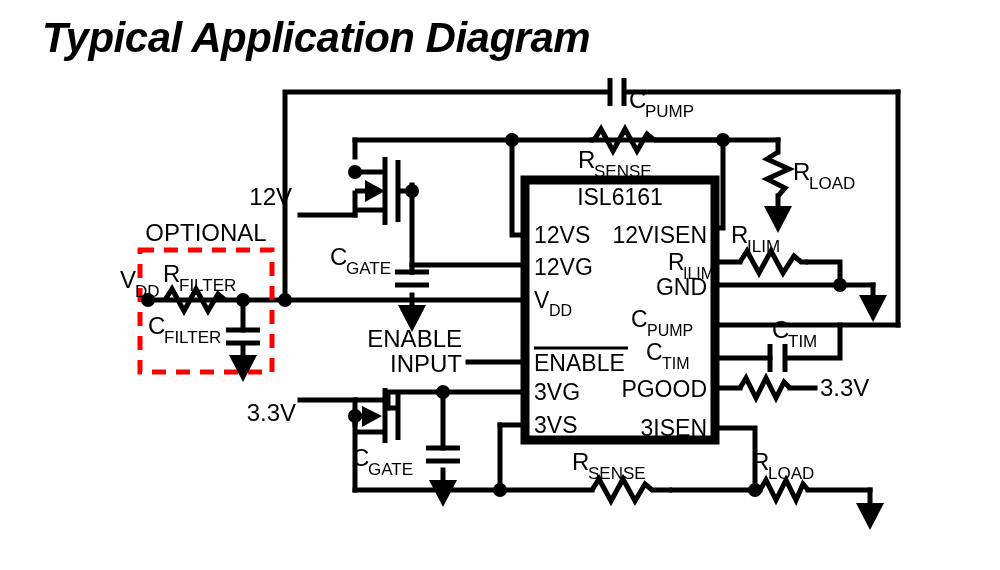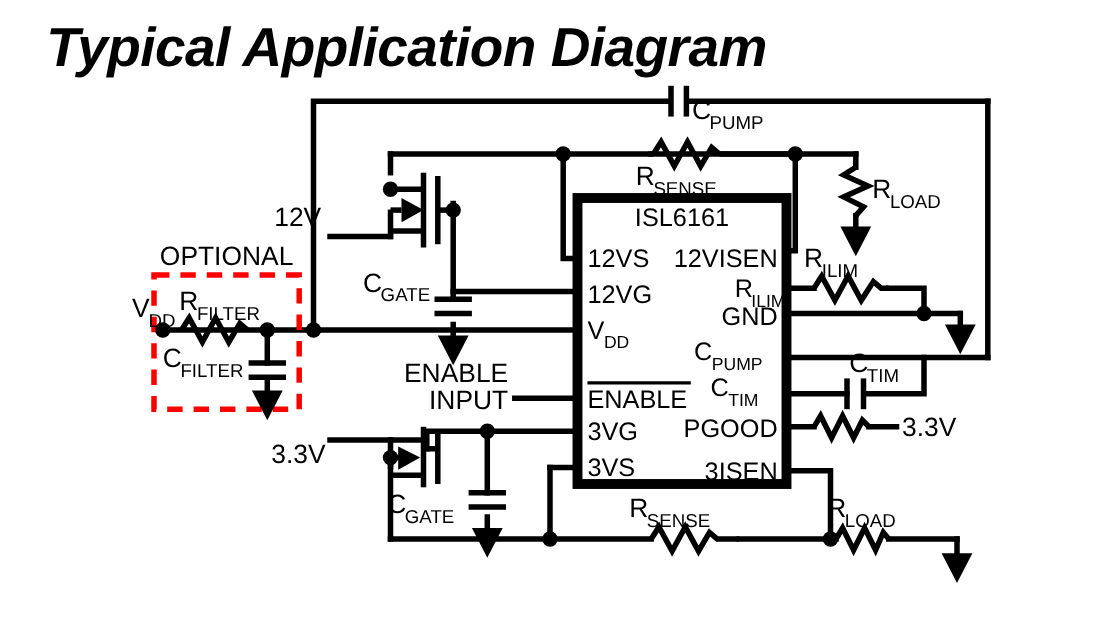--- a/index.html
+++ b/index.html
@@ -1,18 +1,18 @@
 <!DOCTYPE html>
 <html><head>
 <meta charset="utf-8">
 <style>
   html,body{margin:0;padding:0;background:#ffffff;}
   #page{position:relative;width:1000px;height:570px;background:#ffffff;
         font-family:"Liberation Sans","DejaVu Sans",sans-serif;overflow:hidden;}
-  #title{position:absolute;left:42px;top:14px;font-size:50px;font-weight:bold;
+  #title{position:absolute;left:42px;top:14px;font-size:42px;font-weight:bold;
          font-style:italic;letter-spacing:-0.5px;color:#000;white-space:nowrap;}
   svg#schematic{position:absolute;left:0;top:0;width:1000px;height:570px;}
   .lbl{font-family:"Liberation Sans","DejaVu Sans",sans-serif;font-size:24px;fill:#000;}
   .lbl-sub{font-family:"Liberation Sans","DejaVu Sans",sans-serif;font-size:17px;fill:#000;}
   .pin{font-family:"Liberation Sans","DejaVu Sans",sans-serif;font-size:23px;fill:#000;}
   .pin-sub{font-family:"Liberation Sans","DejaVu Sans",sans-serif;font-size:16px;fill:#000;}
 </style>
 </head>
 <body>
 

